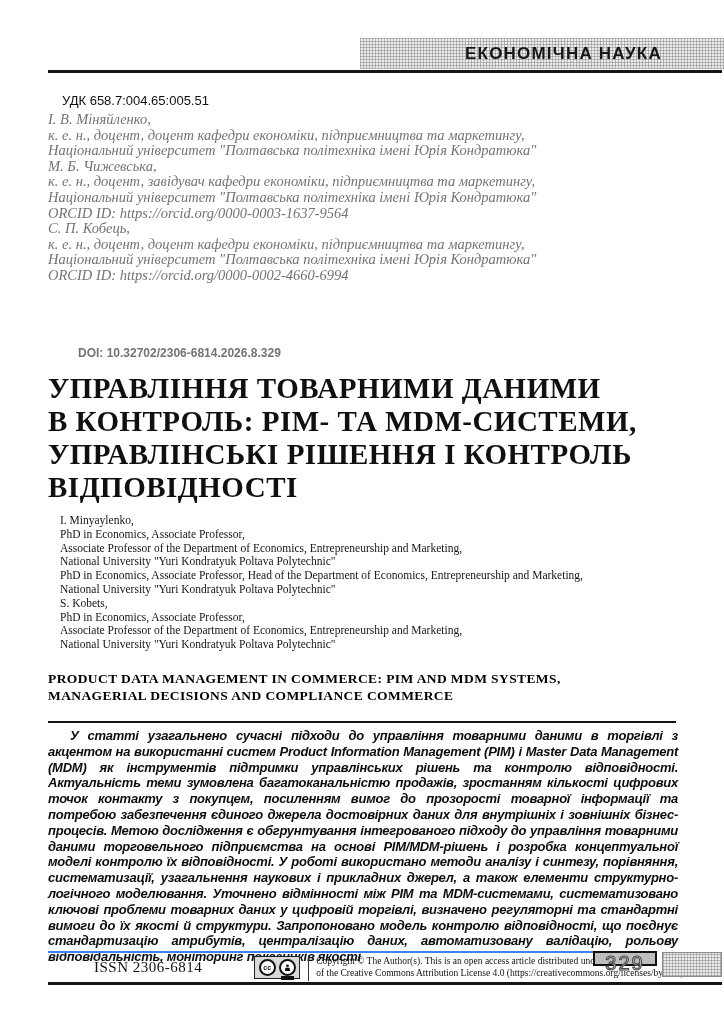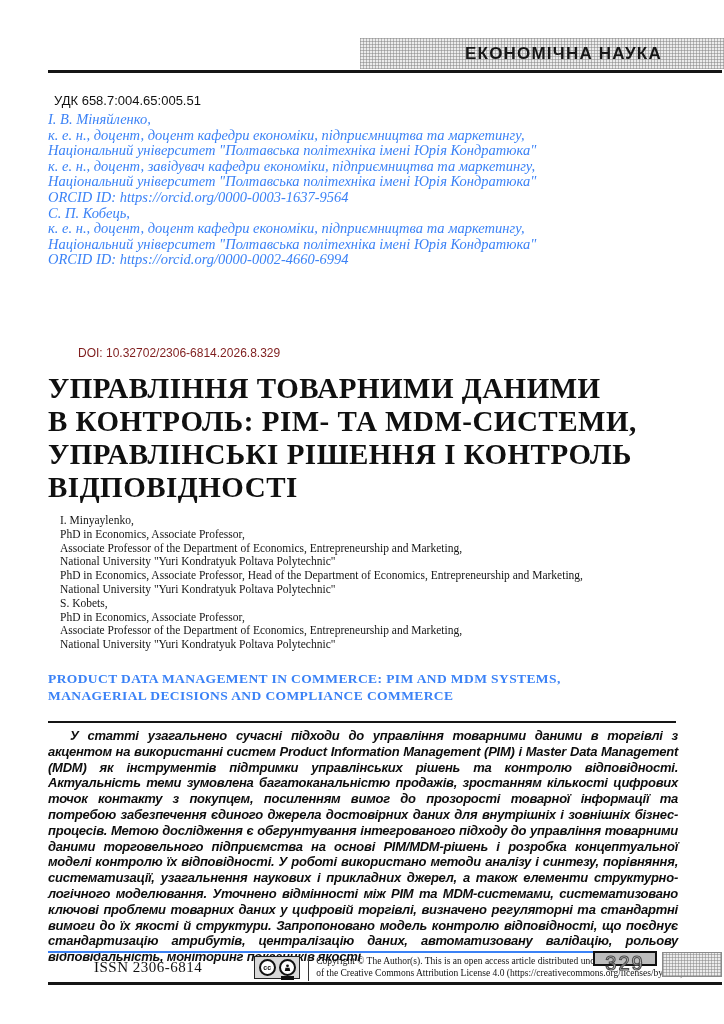--- a/index.html
+++ b/index.html
@@ -13,26 +13,26 @@
     background-image:
       repeating-linear-gradient(0deg, rgba(130,130,130,.5) 0 1px, transparent 1px 3px),
       repeating-linear-gradient(90deg, rgba(130,130,130,.5) 0 1px, transparent 1px 3px);
     display:flex;align-items:center;justify-content:center;
   }
   .banner-label{
     font-family:"Liberation Sans", sans-serif;font-size:17px;font-weight:600;
     letter-spacing:1.2px;color:#161616;background:transparent;padding:0 6px;
   }
   .top-rule{position:absolute;left:48px;top:70px;width:674px;height:3px;background:#151515;}
-  .udc{position:absolute;left:54px;top:93px;font-family:"Liberation Sans", sans-serif;font-size:13px;color:#111;}
-  .authors-uk{position:absolute;left:48px;top:112px;font-style:italic;font-size:14.5px;line-height:15.6px;color:#3b82f6;width:620px;}
-  .doi{position:absolute;left:78px;top:346px;font-family:"Liberation Sans", sans-serif;font-size:12px;font-weight:400;color:#7f1d1d;}
+  .udc{position:absolute;left:62px;top:93px;font-family:"Liberation Sans", sans-serif;font-size:13px;color:#111;}
+  .authors-uk{position:absolute;left:48px;top:112px;font-style:italic;font-size:14.5px;line-height:15.6px;color:#737373;width:620px;}
+  .doi{position:absolute;left:78px;top:346px;font-family:"Liberation Sans", sans-serif;font-size:12px;font-weight:700;color:#737373;}
   .title-uk{position:absolute;left:48px;top:372px;width:640px;font-weight:bold;font-size:29px;line-height:33px;letter-spacing:0.5px;color:#101010;}
   .authors-en{position:absolute;left:48px;top:514px;font-size:11.5px;line-height:13.8px;color:#151515;width:640px;margin-left:12px;}
-  .title-en{position:absolute;left:48px;top:670px;width:640px;font-weight:bold;font-size:13.5px;line-height:17px;letter-spacing:0.4px;color:#3b82f6;}
+  .title-en{position:absolute;left:48px;top:670px;width:640px;font-weight:bold;font-size:13.5px;line-height:17px;letter-spacing:0.4px;color:#000000;}
   .mid-rule{position:absolute;left:48px;top:721px;width:628px;height:2px;background:#151515;}
   .abstract{
     position:absolute;left:48px;top:728px;width:630px;
     font-family:"Liberation Sans", sans-serif;font-weight:bold;font-style:italic;
     font-size:13px;line-height:15.8px;letter-spacing:-0.25px;
     text-align:justify;text-indent:22px;color:#0d0d0d;
   }
   .footer{position:absolute;left:48px;top:951px;width:674px;height:31px;display:flex;align-items:stretch;}
   .footer-left{
     width:545px;border-top:2px solid #3b82f6;display:flex;align-items:center;box-sizing:border-box;
@@ -78,20 +78,21 @@
 </div>
 
 <div class="top-rule"></div>
 
 <div class="udc">УДК 658.7:004.65:005.51</div>
 
 <div class="authors-uk">
     <div>І. В. Міняйленко,</div>
     <div>к. е. н., доцент, доцент кафедри економіки, підприємництва та маркетингу,</div>
     <div>Національний університет "Полтавська політехніка імені Юрія Кондратюка"</div>
+    <div>М. Б. Чижевська,</div>
     <div>к. е. н., доцент, завідувач кафедри економіки, підприємництва та маркетингу,</div>
     <div>Національний університет "Полтавська політехніка імені Юрія Кондратюка"</div>
     <div>ORCID ID: https://orcid.org/0000-0003-1637-9564</div>
     <div>С. П. Кобець,</div>
     <div>к. е. н., доцент, доцент кафедри економіки, підприємництва та маркетингу,</div>
     <div>Національний університет "Полтавська політехніка імені Юрія Кондратюка"</div>
     <div>ORCID ID: https://orcid.org/0000-0002-4660-6994</div>
   </div>
 
 <div class="doi">DOI: 10.32702/2306-6814.2026.8.329</div>

